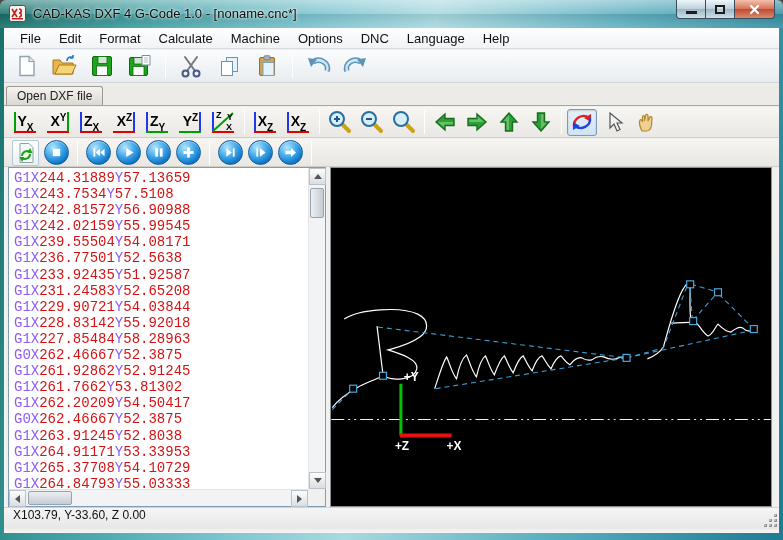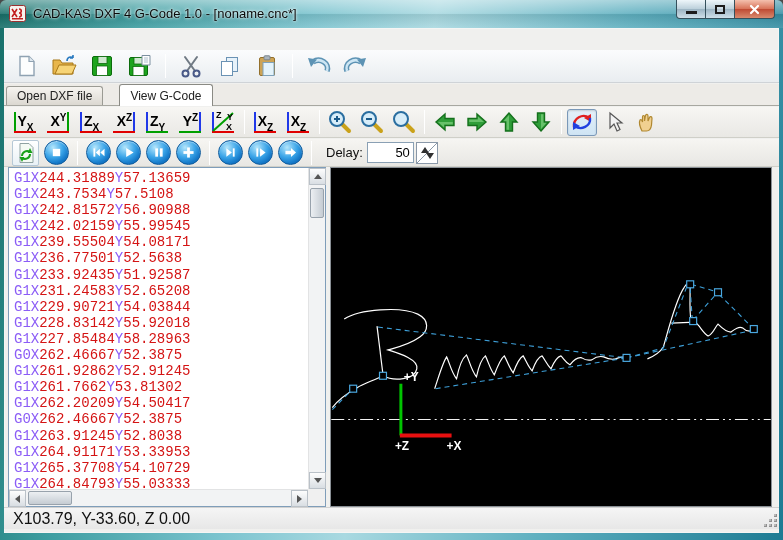--- a/index.html
+++ b/index.html
@@ -21,21 +21,21 @@
   .client{position:absolute;left:4px;top:28px;right:4px;bottom:7px;background:#f0f0ee;box-shadow:inset 0 0 0 1px rgba(255,255,255,.35)}
   
   .menubar{position:absolute;left:0;top:0;right:0;height:21px;background:linear-gradient(#fefefe,#f1f3f5);border-bottom:1px solid #d9dce0;display:flex;align-items:center;padding-left:7px}
   .menu-item{padding:2px 9px;font-size:13px;color:#101010;cursor:default}
   
   .toolbar1{position:absolute;left:0;top:22px;right:0;height:33px;background:linear-gradient(#fbfcfd,#e9edf0);border-bottom:1px solid #cfd3d7;display:flex;align-items:center;padding-left:6px;gap:6px}
   .tbtn{width:32px;height:28px;display:flex;align-items:center;justify-content:center;border-radius:3px}
   .sep{width:1px;height:24px;background:#c0c4c8;border-right:1px solid #fff;margin:0 3px}
   
   .tabrow{position:absolute;left:0;top:56px;right:0;height:22px;background:#edebe7;border-bottom:1px solid #a7a7a0;display:flex;align-items:flex-end;padding-left:2px}
-  .tab{height:19px;padding:0 10px;font-size:12px;display:flex;align-items:center;background:linear-gradient(#f6f4f0,#dbd8d1);border:1px solid #9b9b94;border-bottom:none;border-radius:3px 3px 0 0;margin-right:16px;color:#222;cursor:default}
+  .tab{height:19px;padding:0 10px;font-size:12px;display:flex;align-items:center;background:linear-gradient(#f6f4f0,#dbd8d1);border:1px solid #9b9b94;border-bottom:none;border-radius:3px 3px 0 0;margin-right:6px;color:#222;cursor:default}
   .tab.active{height:22px;background:#fff;margin-bottom:-1px;border-color:#8a8a84;position:relative;z-index:2}
   
   .toolbar2{position:absolute;left:0;top:79px;right:0;height:31px;background:linear-gradient(#f7f6f3,#e9e8e4);border-bottom:1px solid #cfcfc8;display:flex;align-items:center;padding-left:6px;gap:2px}
   .toolbar3{position:absolute;left:0;top:111px;right:0;height:28px;background:linear-gradient(#f6f5f2,#e8e7e3);border-bottom:1px solid #cfcfc8;display:flex;align-items:center;padding-left:8px;gap:5px}
   .vbtn{position:relative;width:31px;height:27px;cursor:default}
   .vbtn .vl{position:absolute;top:3px;height:20px;width:2px}
   .vbtn .vl.left{left:4px}.vbtn .vl.right{right:5px}
   .vbtn .hl{position:absolute;left:4px;right:5px;bottom:3px;height:2px}
   .vbtn .lets{position:absolute;left:0;right:0;top:3px;text-align:center;color:#000;white-space:nowrap}
   .vbtn .bg{font-weight:bold;font-size:14px}
@@ -66,21 +66,21 @@
   .vscroll .sbtn{width:17px;height:17px;left:0}
   .hscroll .sbtn{width:17px;height:17px;top:0}
   .t-up{border-left:4px solid transparent;border-right:4px solid transparent;border-bottom:5px solid #555}
   .t-dn{border-left:4px solid transparent;border-right:4px solid transparent;border-top:5px solid #555}
   .t-lf{border-top:4px solid transparent;border-bottom:4px solid transparent;border-right:5px solid #555}
   .t-rt{border-top:4px solid transparent;border-bottom:4px solid transparent;border-left:5px solid #555}
   .vthumb{position:absolute;left:1px;width:14px;top:20px;height:30px;background:linear-gradient(90deg,#eceff2,#c5ccd3);border:1px solid #98a2ac;border-radius:2px}
   .hthumb{position:absolute;top:1px;height:14px;left:19px;width:44px;background:linear-gradient(#eceff2,#c5ccd3);border:1px solid #98a2ac;border-radius:2px}
   .canvas-wrap{position:absolute;left:326px;top:139px;width:442px;height:340px;background:#000;border:1px solid #8a9096}
   
-  .statusbar{position:absolute;left:0;top:479px;right:0;height:22px;background:linear-gradient(#f5f5f5,#e7e7e7);border-top:1px solid #d2d2d2;display:flex;align-items:center;padding-left:9px;font-size:16px;color:#101010}
+  .statusbar{position:absolute;left:0;top:479px;right:0;height:22px;background:linear-gradient(#f5f5f5,#e7e7e7);border-top:1px solid #d2d2d2;display:flex;padding-left:9px;font-size:12px;color:#101010}
   .grip{position:absolute;right:2px;bottom:2px;width:13px;height:13px}
   .grip i{position:absolute;width:3px;height:3px;background:#b9b9b9;box-shadow:inset -1px -1px 0 #8f8f8f}
 </style>
 </head>
 <body>
 
 <div class="window">
   <div class="titlebar">
     <div class="gloss"></div>
     <svg class="title-icon" viewBox="0 0 17 17">
@@ -99,20 +99,31 @@
       <div class="wb close">
         <svg width="11" height="11" viewBox="0 0 11 11">
           <path d="M2,2 L9,9 M9,2 L2,9" stroke="#fff" stroke-width="2.2" stroke-linecap="round"></path>
         </svg>
       </div>
     </div>
   </div>
 
   <div class="client">
 
+    <div class="menubar" id="menubar">
+        <span class="menu-item">File</span>
+        <span class="menu-item">Edit</span>
+        <span class="menu-item">Format</span>
+        <span class="menu-item">Calculate</span>
+        <span class="menu-item">Machine</span>
+        <span class="menu-item">Options</span>
+        <span class="menu-item">DNC</span>
+        <span class="menu-item">Language</span>
+        <span class="menu-item">Help</span>
+      </div>
 
     <div class="toolbar1">
       <div class="tbtn">
         <svg width="24" height="24" viewBox="0 0 24 24">
           <path d="M6,2.5 L15,2.5 L20,7.5 L20,21.5 L6,21.5 Z" fill="#fdfefe" stroke="#8fa2b2" stroke-width="1.4"></path>
           <path d="M15,2.5 L15,7.5 L20,7.5" fill="#dfe8ef" stroke="#8fa2b2" stroke-width="1.2"></path>
         </svg>
       </div>
       <div class="tbtn">
         <svg width="26" height="24" viewBox="0 0 26 24">
@@ -170,21 +181,20 @@
         <svg width="26" height="22" viewBox="0 0 26 22">
           <path d="M4,16 A9,8 0 0 1 18,7" fill="none" stroke="#5d93b4" stroke-width="5.5"></path>
           <path d="M4,16 A9,8 0 0 1 18,7" fill="none" stroke="#cde6f4" stroke-width="2.5"></path>
           <polygon points="23,3 14,4.5 20,12" fill="#5d93b4"></polygon>
         </svg>
       </div>
     </div>
 
     <div class="tabrow" id="tabbar">
         <div class="tab">Open DXF file</div>
-        <div class="tab active">View G-Code</div>
       </div>
 
     <div class="toolbar2" id="viewbar">
         <div class="vbtn">
           <span class="vl left" style="background:#00a000"></span>
       <span class="hl" style="background:#e00000"></span>
       <span class="lets"><span class="bg">Y</span><span class="sm sub">X</span></span>
         </div>
         <div class="vbtn">
           <span class="vl right" style="background:#00a000"></span>
@@ -360,29 +370,20 @@
             <rect x="8" y="8" width="2" height="9" fill="#fff"></rect>
             <polygon points="12,8 18,12.5 12,17" fill="#fff"></polygon>
           </svg>
       </div>
       <div class="pbtn">
         <svg width="25" height="25" viewBox="0 0 25 25">
             <polygon points="7,10.5 13,10.5 13,7.5 18.5,12.5 13,17.5 13,14.5 7,14.5" fill="#fff"></polygon>
           </svg>
       </div>
       <div class="sep"></div>
-      <div class="delaygrp">
-        <span class="delay-label">Delay:</span>
-        <input class="delay-input" value="50" style="">
-        <div class="spin">
-          <span class="dg"></span>
-          <span class="tri up"></span>
-          <span class="tri down"></span>
-        </div>
-      </div>
     </div>
 
     <div class="gpanel">
       <div class="gtext" id="gtext"><div><span class="tk-b">G1</span><span class="tk-b">X</span><span class="tk-r">244.31889</span><span class="tk-b">Y</span><span class="tk-r">57.13659</span></div><div><span class="tk-b">G1</span><span class="tk-b">X</span><span class="tk-r">243.7534</span><span class="tk-b">Y</span><span class="tk-r">57.5108</span></div><div><span class="tk-b">G1</span><span class="tk-b">X</span><span class="tk-r">242.81572</span><span class="tk-b">Y</span><span class="tk-r">56.90988</span></div><div><span class="tk-b">G1</span><span class="tk-b">X</span><span class="tk-r">242.02159</span><span class="tk-b">Y</span><span class="tk-r">55.99545</span></div><div><span class="tk-b">G1</span><span class="tk-b">X</span><span class="tk-r">239.55504</span><span class="tk-b">Y</span><span class="tk-r">54.08171</span></div><div><span class="tk-b">G1</span><span class="tk-b">X</span><span class="tk-r">236.77501</span><span class="tk-b">Y</span><span class="tk-r">52.5638</span></div><div><span class="tk-b">G1</span><span class="tk-b">X</span><span class="tk-r">233.92435</span><span class="tk-b">Y</span><span class="tk-r">51.92587</span></div><div><span class="tk-b">G1</span><span class="tk-b">X</span><span class="tk-r">231.24583</span><span class="tk-b">Y</span><span class="tk-r">52.65208</span></div><div><span class="tk-b">G1</span><span class="tk-b">X</span><span class="tk-r">229.90721</span><span class="tk-b">Y</span><span class="tk-r">54.03844</span></div><div><span class="tk-b">G1</span><span class="tk-b">X</span><span class="tk-r">228.83142</span><span class="tk-b">Y</span><span class="tk-r">55.92018</span></div><div><span class="tk-b">G1</span><span class="tk-b">X</span><span class="tk-r">227.85484</span><span class="tk-b">Y</span><span class="tk-r">58.28963</span></div><div><span class="tk-b">G0</span><span class="tk-b">X</span><span class="tk-r">262.46667</span><span class="tk-b">Y</span><span class="tk-r">52.3875</span></div><div><span class="tk-b">G1</span><span class="tk-b">X</span><span class="tk-r">261.92862</span><span class="tk-b">Y</span><span class="tk-r">52.91245</span></div><div><span class="tk-b">G1</span><span class="tk-b">X</span><span class="tk-r">261.7662</span><span class="tk-b">Y</span><span class="tk-r">53.81302</span></div><div><span class="tk-b">G1</span><span class="tk-b">X</span><span class="tk-r">262.20209</span><span class="tk-b">Y</span><span class="tk-r">54.50417</span></div><div><span class="tk-b">G0</span><span class="tk-b">X</span><span class="tk-r">262.46667</span><span class="tk-b">Y</span><span class="tk-r">52.3875</span></div><div><span class="tk-b">G1</span><span class="tk-b">X</span><span class="tk-r">263.91245</span><span class="tk-b">Y</span><span class="tk-r">52.8038</span></div><div><span class="tk-b">G1</span><span class="tk-b">X</span><span class="tk-r">264.91171</span><span class="tk-b">Y</span><span class="tk-r">53.33953</span></div><div><span class="tk-b">G1</span><span class="tk-b">X</span><span class="tk-r">265.37708</span><span class="tk-b">Y</span><span class="tk-r">54.10729</span></div><div><span class="tk-b">G1</span><span class="tk-b">X</span><span class="tk-r">264.84793</span><span class="tk-b">Y</span><span class="tk-r">55.03333</span></div></div>
       <div class="vscroll">
         <div class="sbtn" style="top:0">
             <span class="t-up"></span>
           </div>
         <div class="vthumb"></div>
         <div class="sbtn" style="bottom:0">

